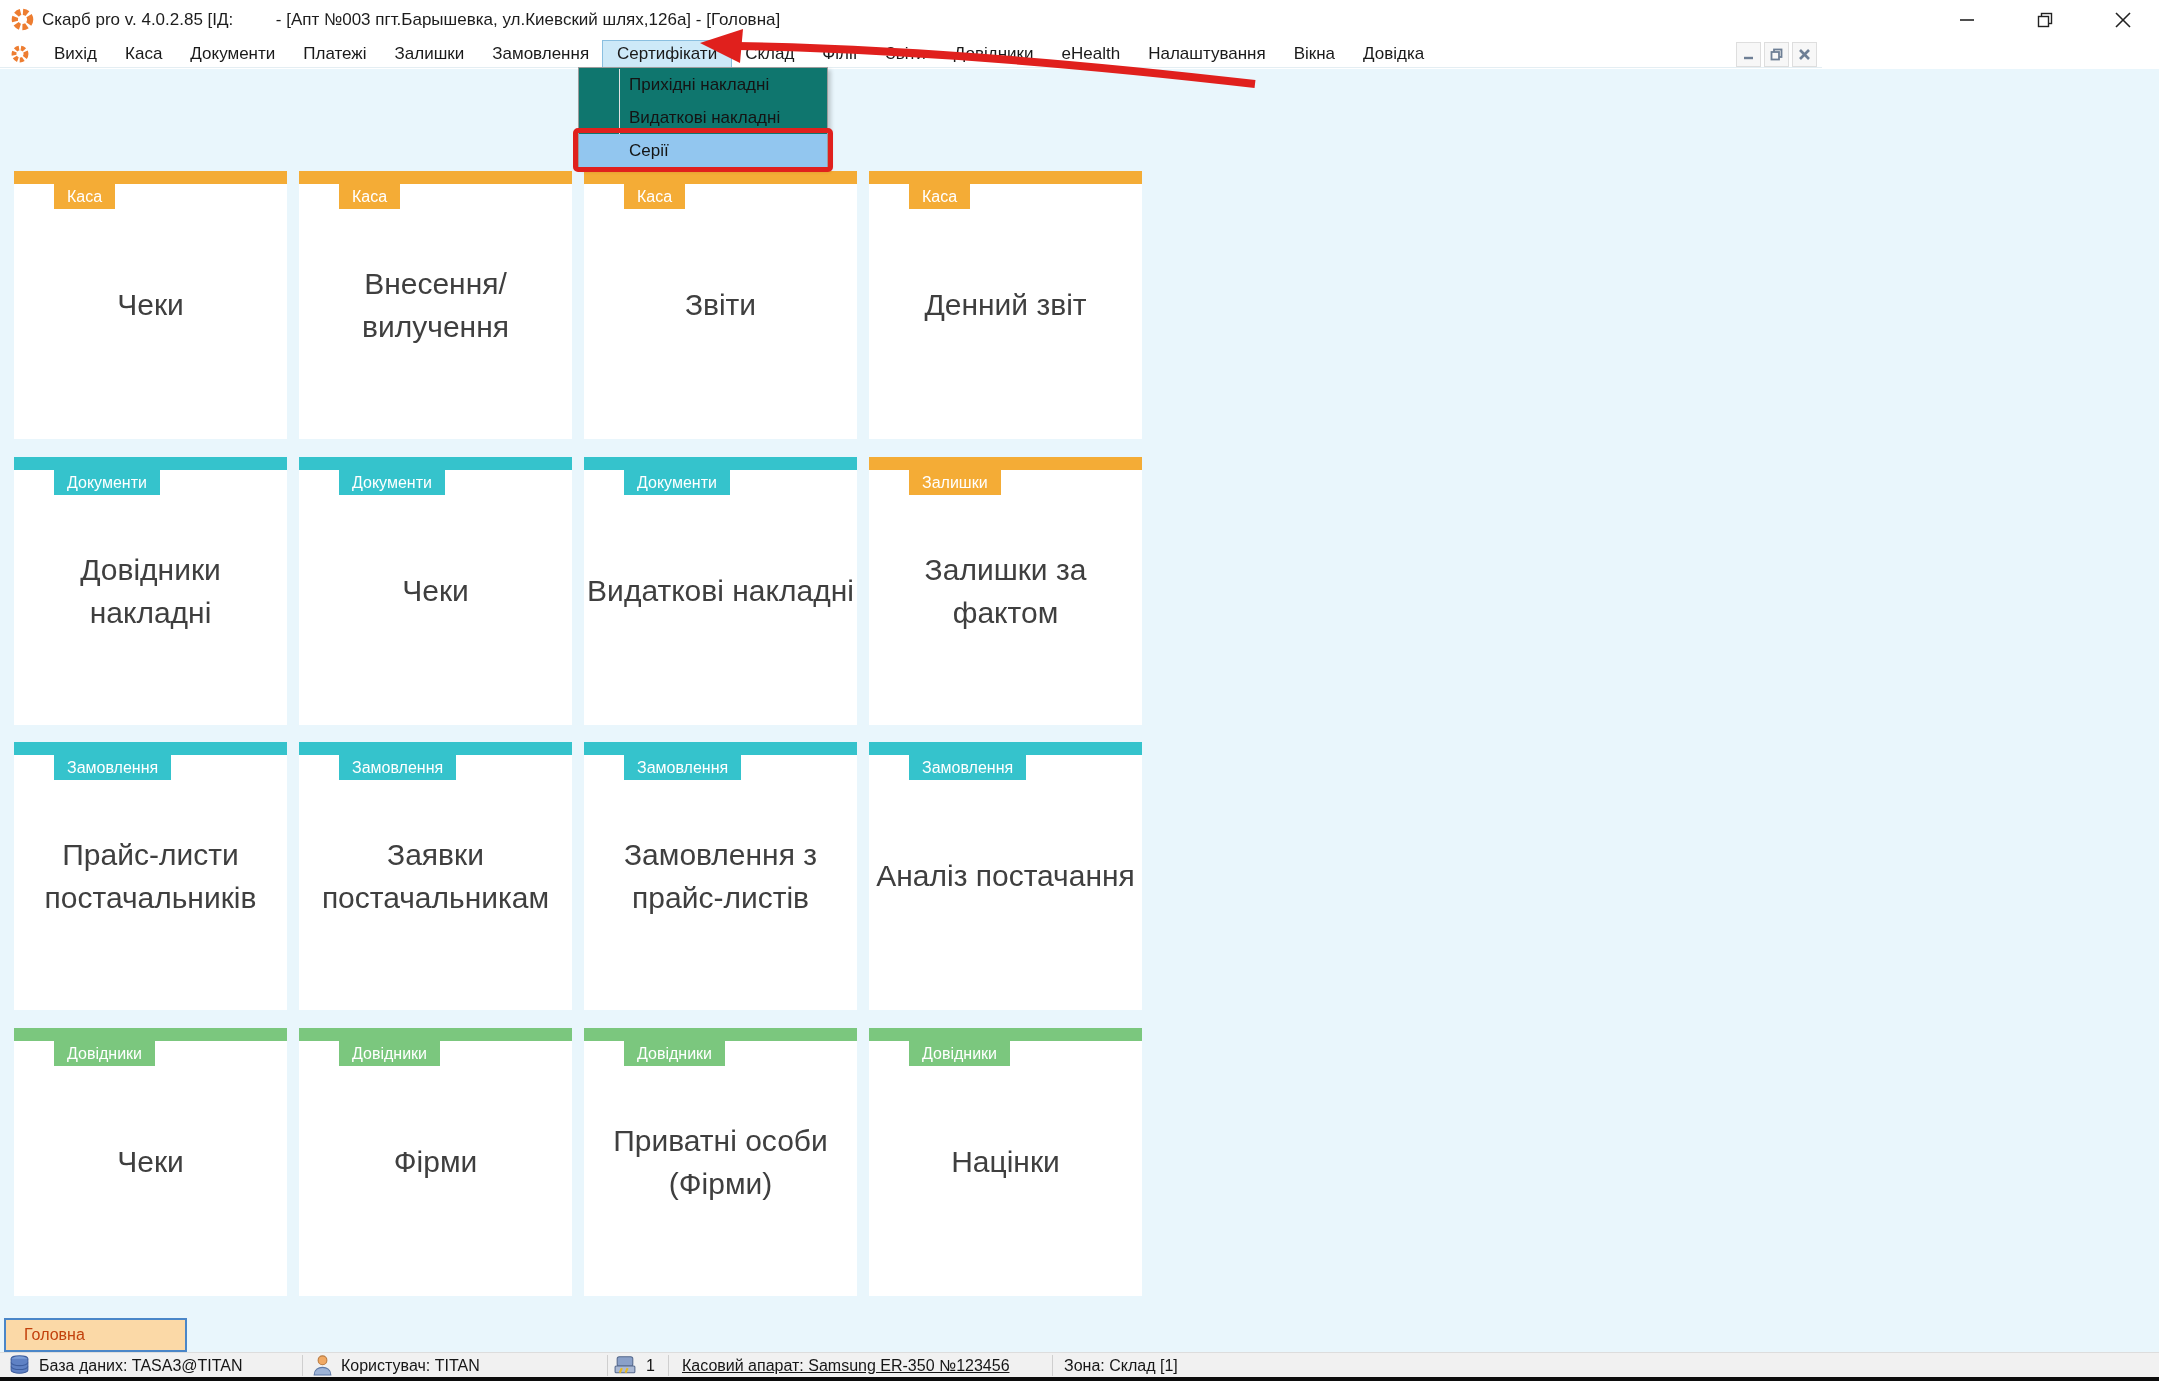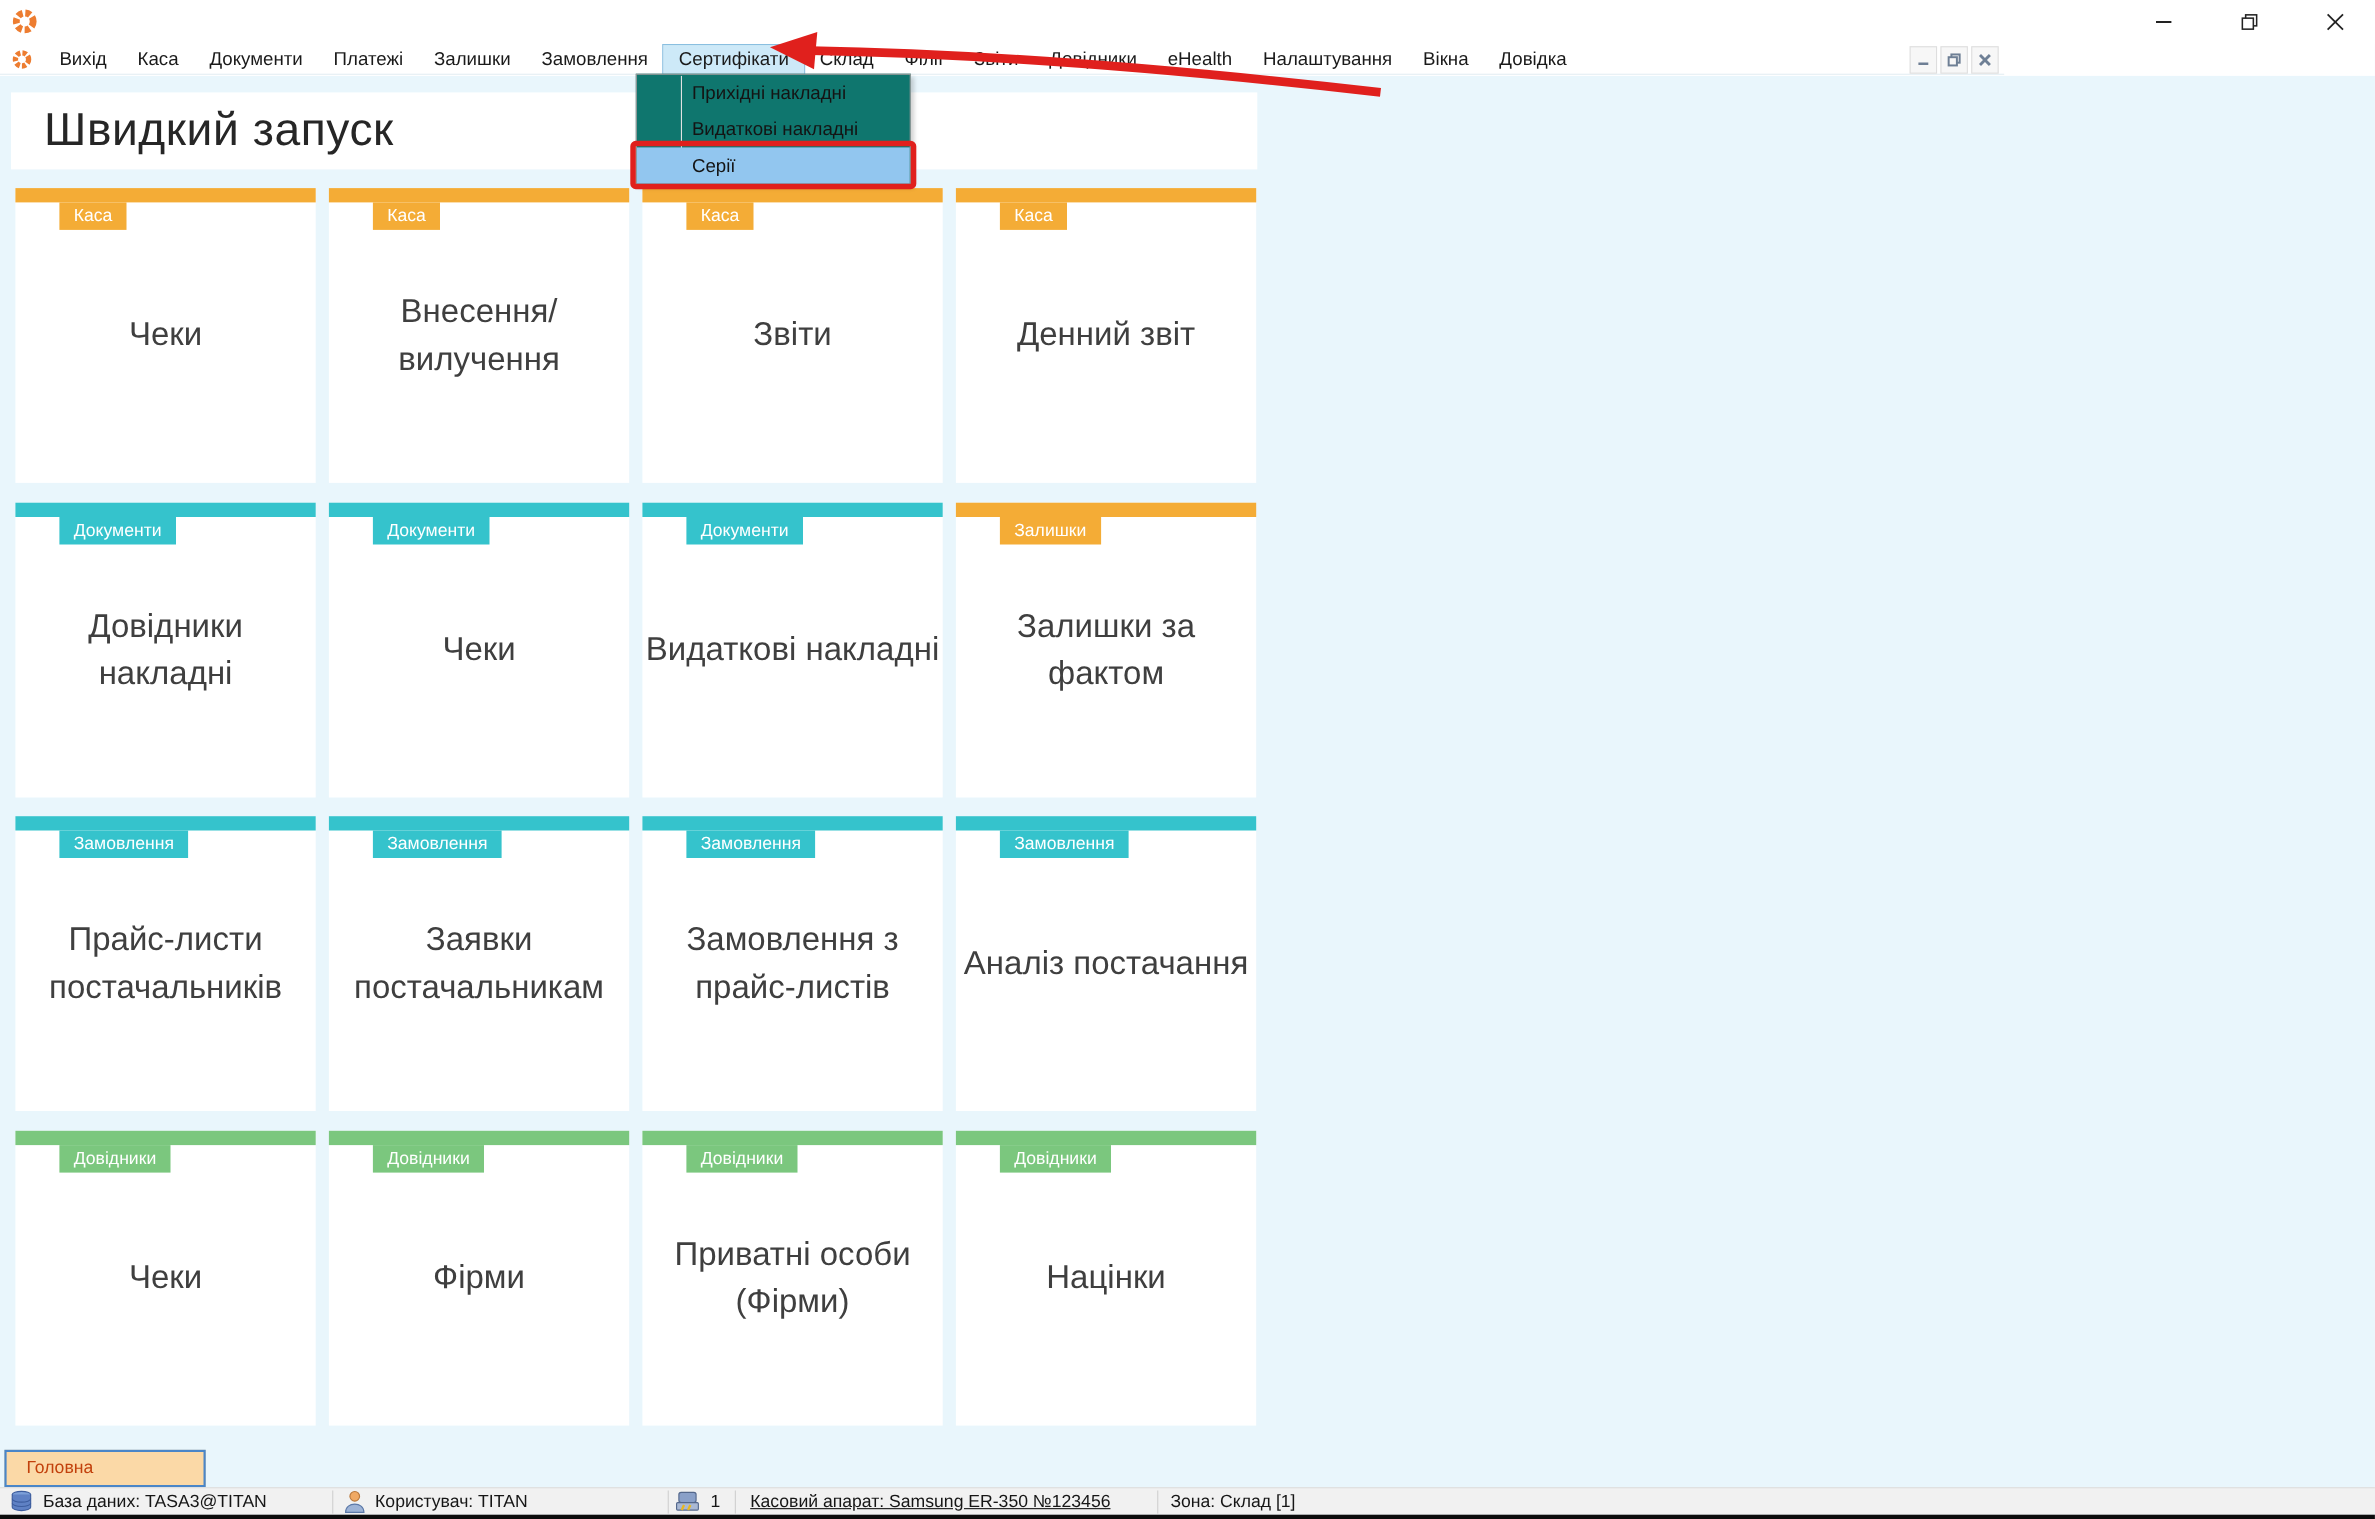--- a/index.html
+++ b/index.html
@@ -54,20 +54,21 @@
   .black-strip { position:absolute; left:0; top:1377px; width:2159px; height:4px; background:#0c0c0c; z-index:9; }
   svg { display:block; }
 </style>
 </head>
 <body>
 
 <div class="titlebar">
   <svg class="logo" width="23" height="23" viewBox="0 0 24 24">
     <circle cx="12" cy="12" r="8" fill="none" stroke="#ED7D31" stroke-width="6.5" stroke-dasharray="5 2.6"></circle>
   </svg>
+  <span class="title">Скарб pro v. 4.0.2.85 [ІД:         - [Апт №003 пгт.Барышевка, ул.Киевский шлях,126а] - [Головна]</span>
   <div class="win-controls">
     <span class="win-btn">
       <svg width="18" height="18">
           <line x1="2" y1="9" x2="16" y2="9" stroke="#222" stroke-width="1.6"></line>
         </svg>
     </span>
     <span class="win-btn">
       <svg width="18" height="18" viewBox="0 0 18 18">
         <rect x="5.5" y="2.5" width="10" height="10" fill="#fff" stroke="#222" stroke-width="1.4"></rect>
         <rect x="2.5" y="5.5" width="10" height="10" fill="#fff" stroke="#222" stroke-width="1.4"></rect>
@@ -118,23 +119,20 @@
     <span class="mdi-btn">
       <svg width="13" height="13">
         <line x1="2" y1="2" x2="11" y2="11" stroke="#6e7f95" stroke-width="2.6"></line>
         <line x1="11" y1="2" x2="2" y2="11" stroke="#6e7f95" stroke-width="2.6"></line>
       </svg>
     </span>
   </div>
 </div>
 
 <div class="main">
-  <div class="header-panel">
-    <span class="ql-title">Швидкий запуск</span>
-  </div>
   <div id="tiles">
       <div class="tile" style="left: 14px; top: 102px;">
         <div class="bar orange"></div>
         <span class="tag orange">Каса</span>
         <div class="tile-title">Чеки</div>
       </div>
       <div class="tile" style="left: 299px; top: 102px;">
         <div class="bar orange"></div>
         <span class="tag orange">Каса</span>
         <div class="tile-title">Внесення/вилучення</div>

